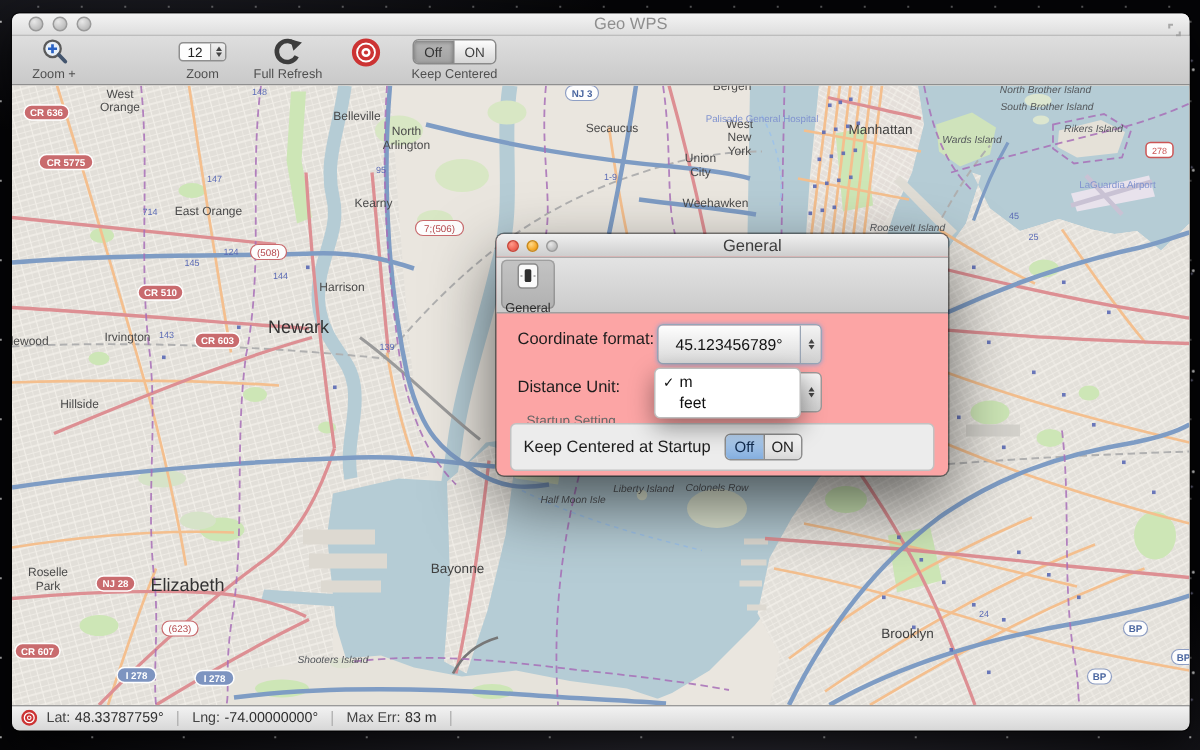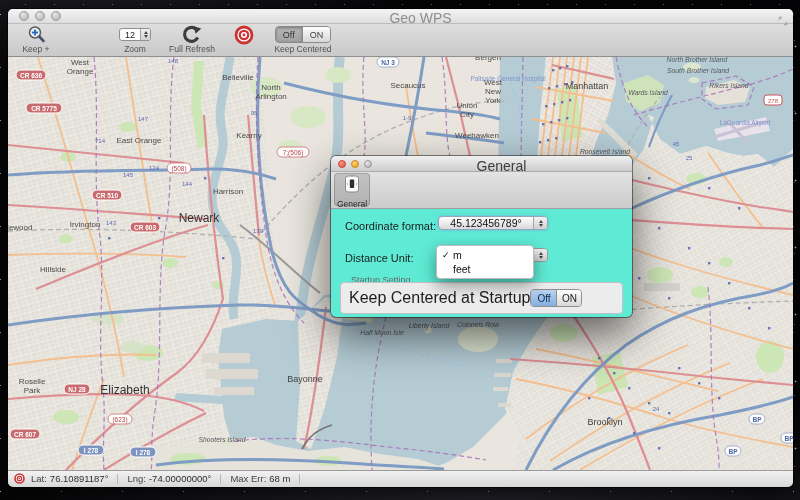--- a/index.html
+++ b/index.html
@@ -14,21 +14,21 @@
       radial-gradient(ellipse 700px 260px at 60% 108%, rgba(110,108,128,.45), transparent 70%),
       radial-gradient(ellipse 500px 200px at 10% -10%, rgba(90,92,110,.35), transparent 70%);
     background-size:83px 67px,61px 53px,47px 71px,29px 37px,100% 100%,100% 100%;
     background-position:7px 13px,31px 41px,19px 5px,11px 23px,0 0,0 0;
     position:relative;}
   
   .win{position:absolute;left:8px;top:9px;width:785px;height:478px;border-radius:5px;
     background:#d8d8d8;box-shadow:0 12px 34px rgba(0,0,0,.75),0 0 0 1px rgba(0,0,0,.55);}
   .titlebar{height:14px;border-radius:5px 5px 0 0;position:relative;
     background:linear-gradient(#f4f4f4,#dedede);border-bottom:1px solid #bdbdbd;}
-  .title{position:absolute;left:0;right:0;top:1px;text-align:center;font-size:14px;color:#8e8e8e;padding-left:40px;}
+  .title{position:absolute;left:0;right:0;top:1px;text-align:center;font-size:11px;color:#8e8e8e;padding-left:40px;}
   .lights{position:absolute;left:11px;top:2px;display:flex;gap:6px;}
   .light{width:10px;height:10px;border-radius:50%;}
   .lg{background:radial-gradient(circle at 35% 30%,#e8e8e8,#bdbdbd 70%);border:1px solid #9a9a9a;box-sizing:border-box;}
   .lr{background:radial-gradient(circle at 35% 30%,#ff9a8a,#ee5f50 70%);border:1px solid #c94437;box-sizing:border-box;}
   .ly{background:radial-gradient(circle at 35% 30%,#ffd98a,#f5a623 70%);border:1px solid #c98a1e;box-sizing:border-box;}
   .fs-icon{position:absolute;right:5px;top:3px;opacity:.8;}
   
   .toolbar{height:33px;background:linear-gradient(#dedede,#c9c9c9);border-bottom:1px solid #8f8f8f;
     display:flex;align-items:flex-start;padding:1px 0 0 8px;box-sizing:border-box;}
   .tli{display:flex;flex-direction:column;align-items:center;margin-right:8px;}
@@ -68,47 +68,47 @@
   .sh-or text{fill:#cc5555;font-size:6px;text-anchor:middle;}
   
   .statusbar{height:16px;border-top:1px solid #9a9a9a;border-radius:0 0 5px 5px;
     background:linear-gradient(#f2f2f2,#d9d9d9);display:flex;align-items:center;
     font-size:9.5px;color:#2e2e2e;padding:0 6px;box-sizing:border-box;}
   .statusbar .f{display:flex;align-items:center;white-space:nowrap;text-align:center;}
   .statusbar .lab{color:#444;margin-right:3px;}
   .statusbar .div{width:1px;height:10px;background:#b5b5b5;margin:0 9px;}
   
   .dlg{position:absolute;left:331px;top:156px;width:301px;height:161px;border-radius:5px;
-    background:#5eead4;box-shadow:0 18px 45px rgba(0,0,0,.6),0 0 0 1px rgba(0,0,0,.45);z-index:5;}
+    background:#fca5a5;box-shadow:0 18px 45px rgba(0,0,0,.6),0 0 0 1px rgba(0,0,0,.45);z-index:5;}
   .dlg .titlebar{height:15px;background:linear-gradient(#f0f0f0,#cdcdcd);border-bottom:1px solid #acacac;}
   .dlg .title{top:2px;color:#3c3c3c;}
   .dlg .lights{left:7px;top:4px;gap:5px;}
   .dlg .light{width:8px;height:8px;}
   .dtb{height:36px;background:linear-gradient(#e3e3e3,#cbcbcb);border-bottom:1px solid #9f9f9f;
     position:relative;}
   .dtb-item{position:absolute;left:3px;top:1px;width:36px;height:33px;border-radius:4px;
     background:rgba(40,40,40,.16);box-shadow:inset 0 0 0 1px rgba(0,0,0,.18);
     display:flex;flex-direction:column;align-items:center;justify-content:flex-start;padding-top:2px;box-sizing:border-box;}
   .dtb-item .lb{font-size:8.5px;color:#2a2a2a;margin-top:1px;}
   .dbody{position:relative;height:108px;font-size:11px;color:#1d1d1d;}
   .row-label{position:absolute;left:14px;}
-  .popup{position:absolute;height:14px;border:1px solid #96a5b8;border-radius:4px;
+  .popup{position:absolute;height:27px;border:1px solid #96a5b8;border-radius:4px;
     background:linear-gradient(#fefefe,#d9d9d9);display:flex;align-items:center;box-sizing:border-box;
     box-shadow:0 0 3px rgba(110,160,220,.75);}
   .popup .pv{flex:1;text-align:center;font-size:10.5px;color:#111;padding:0 4px;white-space:nowrap;}
   .popup .pst{width:13px;align-self:stretch;border-left:1px solid #9aa5b5;display:flex;flex-direction:column;
     align-items:center;justify-content:center;gap:1px;background:linear-gradient(#f4f4f4,#cfcfcf);border-radius:0 3px 3px 0;}
   .menu{position:absolute;background:#fff;border:1px solid #bcbcbc;border-radius:4px;
     box-shadow:0 6px 16px rgba(0,0,0,.4);padding:2px 0;z-index:3;}
   .menu .mi{height:14px;display:flex;align-items:center;font-size:10.5px;color:#111;padding:0 8px 0 5px;}
   .menu .chk{width:11px;font-size:9px;color:#111;}
   .grouplab{position:absolute;left:20px;font-size:9px;color:#666;}
   .groupbox{position:absolute;left:9px;width:283px;height:32px;border:1px solid #c2c2c2;border-radius:4px;
     background:#ececec;display:flex;align-items:center;box-sizing:border-box;padding:0 8px;}
-  .groupbox .glb{flex:0 0 auto;font-size:16px;color:#1d1d1d;}
+  .groupbox .glb{flex:0 0 auto;font-size:11px;color:#1d1d1d;margin-right:9px;}
   .seg2{display:flex;height:16px;border:1px solid #8f8f8f;border-radius:4px;overflow:hidden;font-size:10px;}
   .seg2 .s{width:25px;display:flex;align-items:center;justify-content:center;color:#222;
     background:linear-gradient(#fefefe,#d8d8d8);box-sizing:border-box;}
   .seg2 .s.sel{background:linear-gradient(#b9d4f2,#84aede);color:#102a4d;}
   .seg2 .s + .s{border-left:1px solid #8f8f8f;}
 </style>
 </head>
 <body>
 
 <div class="win">
@@ -130,21 +130,21 @@
   <div class="toolbar">
     <div class="tli" style="width:40px;">
       <div class="ic">
         <svg width="19" height="19">
             <circle cx="8" cy="7.5" r="5.5" fill="#e7eff8" stroke="#5a5a5a" stroke-width="1.5"></circle>
             <line x1="12.2" y1="11.5" x2="16.5" y2="16" stroke="#43556e" stroke-width="2.6" stroke-linecap="round"></line>
             <line x1="5" y1="7.5" x2="11" y2="7.5" stroke="#2a62c4" stroke-width="1.8"></line>
             <line x1="8" y1="4.5" x2="8" y2="10.5" stroke="#2a62c4" stroke-width="1.8"></line>
           </svg>
       </div>
-      <div class="lb">Keep +</div>
+      <div class="lb">Zoom +</div>
     </div>
     <div class="tli" style="width:40px;margin-top:33px;">
       <div class="ic">
         <svg width="19" height="19">
             <circle cx="8" cy="7.5" r="5.5" fill="#f8ecec" stroke="#5a5a5a" stroke-width="1.5"></circle>
             <line x1="12.2" y1="11.5" x2="16.5" y2="16" stroke="#43556e" stroke-width="2.6" stroke-linecap="round"></line>
             <line x1="5" y1="7.5" x2="11" y2="7.5" stroke="#c43a2a" stroke-width="1.8"></line>
           </svg>
       </div>
       <div class="lb">Zoom -</div>
@@ -543,31 +543,31 @@
   <div class="statusbar">
     <span style="margin-right:6px;display:flex;">
       <svg width="11" height="11">
           <circle cx="5.5" cy="5.5" r="4.5" fill="#fff" stroke="#cc3333" stroke-width="1.6"></circle>
           <circle cx="5.5" cy="5.5" r="2.2" fill="#fff" stroke="#cc3333" stroke-width="1.3"></circle>
           <circle cx="5.5" cy="5.5" r=".8" fill="#cc3333"></circle>
         </svg>
     </span>
     <span class="f">
       <span class="lab">Lat:</span>
-      <span>76.10891187°</span>
+      <span>48.33787759°</span>
     </span>
     <span class="div"></span>
     <span class="f">
       <span class="lab">Lng:</span>
       <span>-74.00000000°</span>
     </span>
     <span class="div"></span>
     <span class="f">
       <span class="lab">Max Err:</span>
-      <span>68 m</span>
+      <span>83 m</span>
     </span>
     <span class="div"></span>
   </div>
 </div>
 
 <div class="dlg">
   <div class="titlebar">
     <div class="lights">
       <div class="light lr"></div>
       <div class="light ly"></div>

